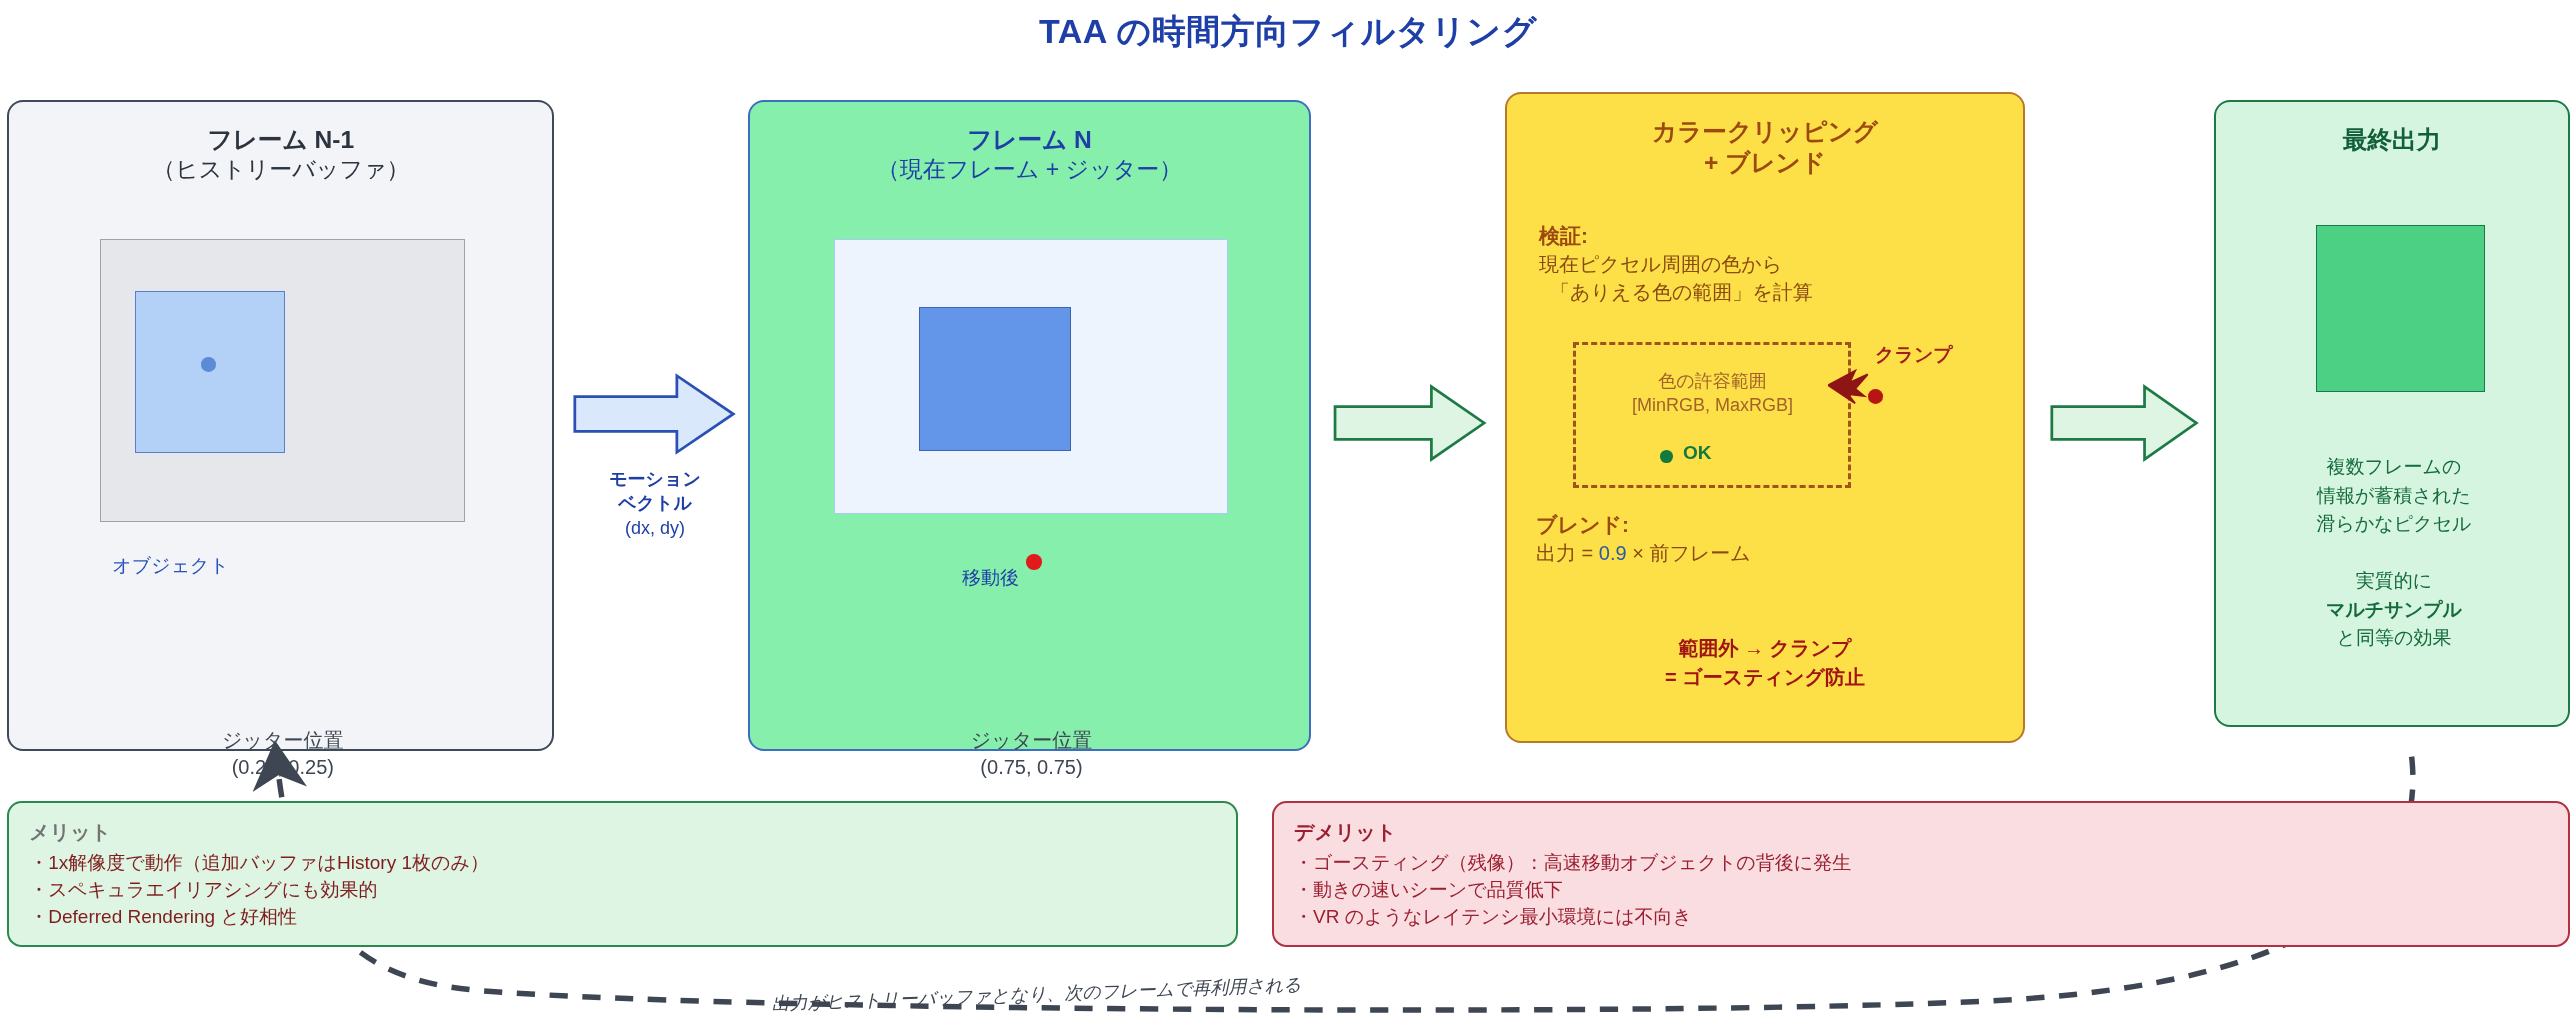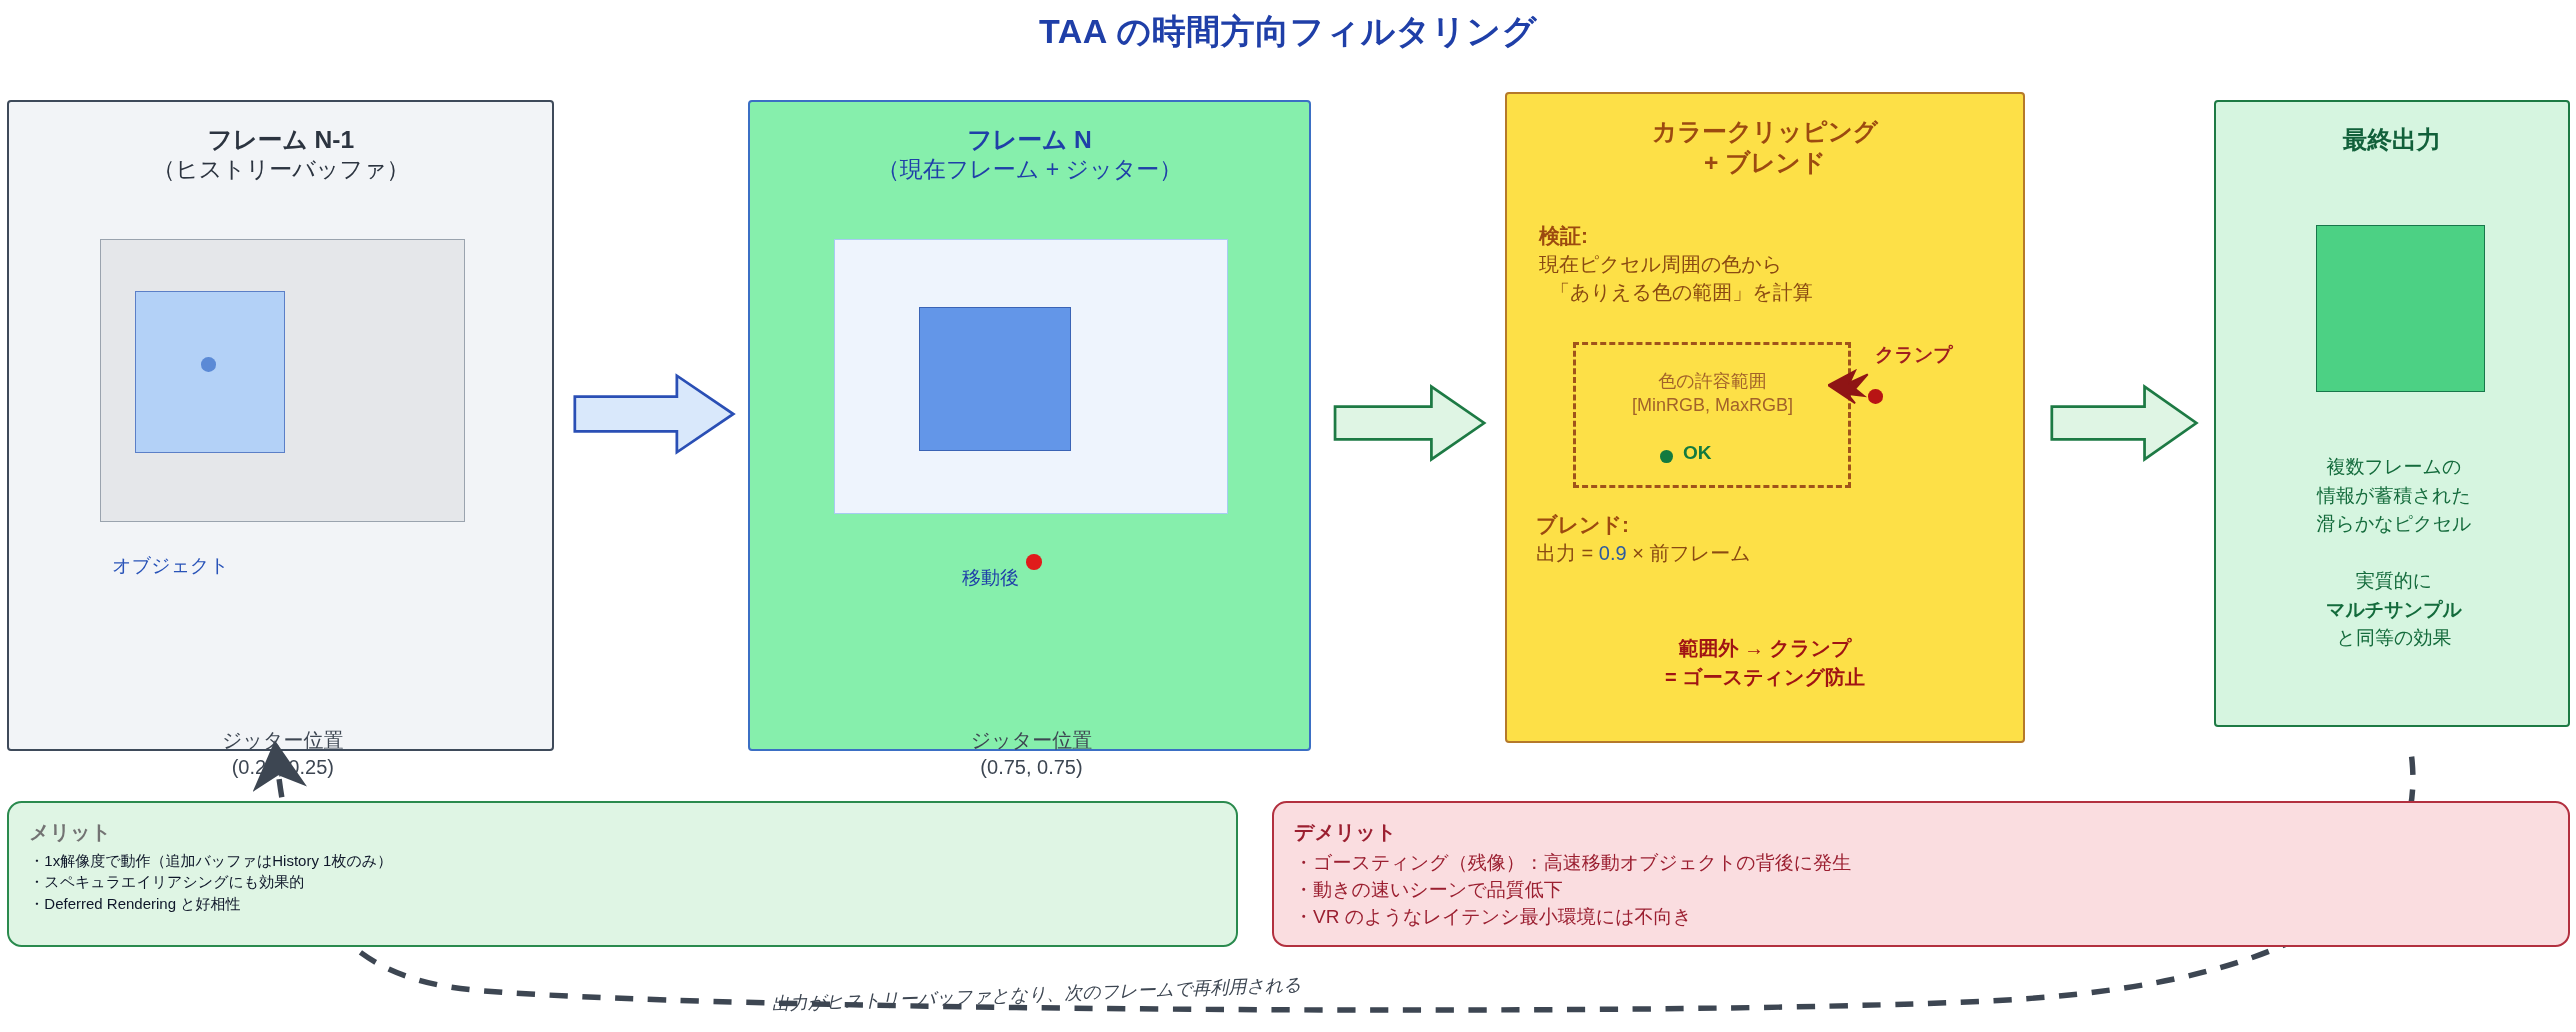--- a/index.html
+++ b/index.html
@@ -21,21 +21,21 @@
     text-align: center;
     font-size: 34px;
     font-weight: bold;
     color: #1f3fa8;
     letter-spacing: 0.5px;
   }
 
   
   .panel {
     position: absolute;
-    border-radius: 4px;
+    border-radius: 16px;
     box-sizing: border-box;
   }
   .panel-title {
     text-align: center;
     font-weight: bold;
     font-size: 24.6px;
     line-height: 1.28;
     margin-top: 22px;
   }
   .panel-sub {
@@ -222,21 +222,21 @@
     border-radius: 14.6px;
     box-sizing: border-box;
     padding: 16.4px 20px;
   }
   #merit {
     left: 7.3px; top: 801px; width: 1231px; height: 146px;
     background: #dff5e4;
     border: 2.3px solid #2a8a4e;
   }
   #merit .nb-h { font-weight: bold; font-size: 20px; color: #737373; margin-bottom: 3.6px; }
-  #merit .nb-li { font-size: 15px; color: #0f172a; line-height: 1.42; }
+  #merit .nb-li { font-size: 19px; color: #7f1d1d; line-height: 1.42; }
   #demerit {
     left: 1272px; top: 801px; width: 1298px; height: 146px;
     background: #fadde0;
     border: 2.3px solid #b2303f;
   }
   #demerit .nb-h { font-weight: bold; font-size: 20px; color: #9b1f30; margin-bottom: 3.6px; }
   #demerit .nb-li { font-size: 19px; color: #9b1f30; line-height: 1.42; }
 
   
   #fb-svg { position: absolute; left: 0; top: 0; }
@@ -266,20 +266,25 @@
     <div id="p1-jitter">
       <div>ジッター位置</div>
       <div>(0.25, 0.25)</div>
     </div>
   </div>
 
   <div class="arrow-wrap" style="left:573px; top:372px;">
     <svg width="164" height="84" viewBox="0 0 180 92">
       <polygon points="2,27 114,27 114,4 176,46 114,88 114,65 2,65" fill="#d9e8fb" stroke="#2a4fb5" stroke-width="3"></polygon>
     </svg>
+  </div>
+  <div class="mv-label" style="left:573px; top:467px; width:164px;">
+    <div>モーション</div>
+    <div>ベクトル</div>
+    <div class="plain">(dx, dy)</div>
   </div>
 
   <div class="panel" id="panel2">
     <div class="panel-title">フレーム N</div>
     <div class="panel-sub">（現在フレーム + ジッター）</div>
     <div class="inner-frame" id="p2-frame"></div>
     <div id="p2-obj"></div>
     <div id="p2-redlabel">移動後</div>
     <div id="p2-reddot"></div>
     <div id="p2-jitter">

